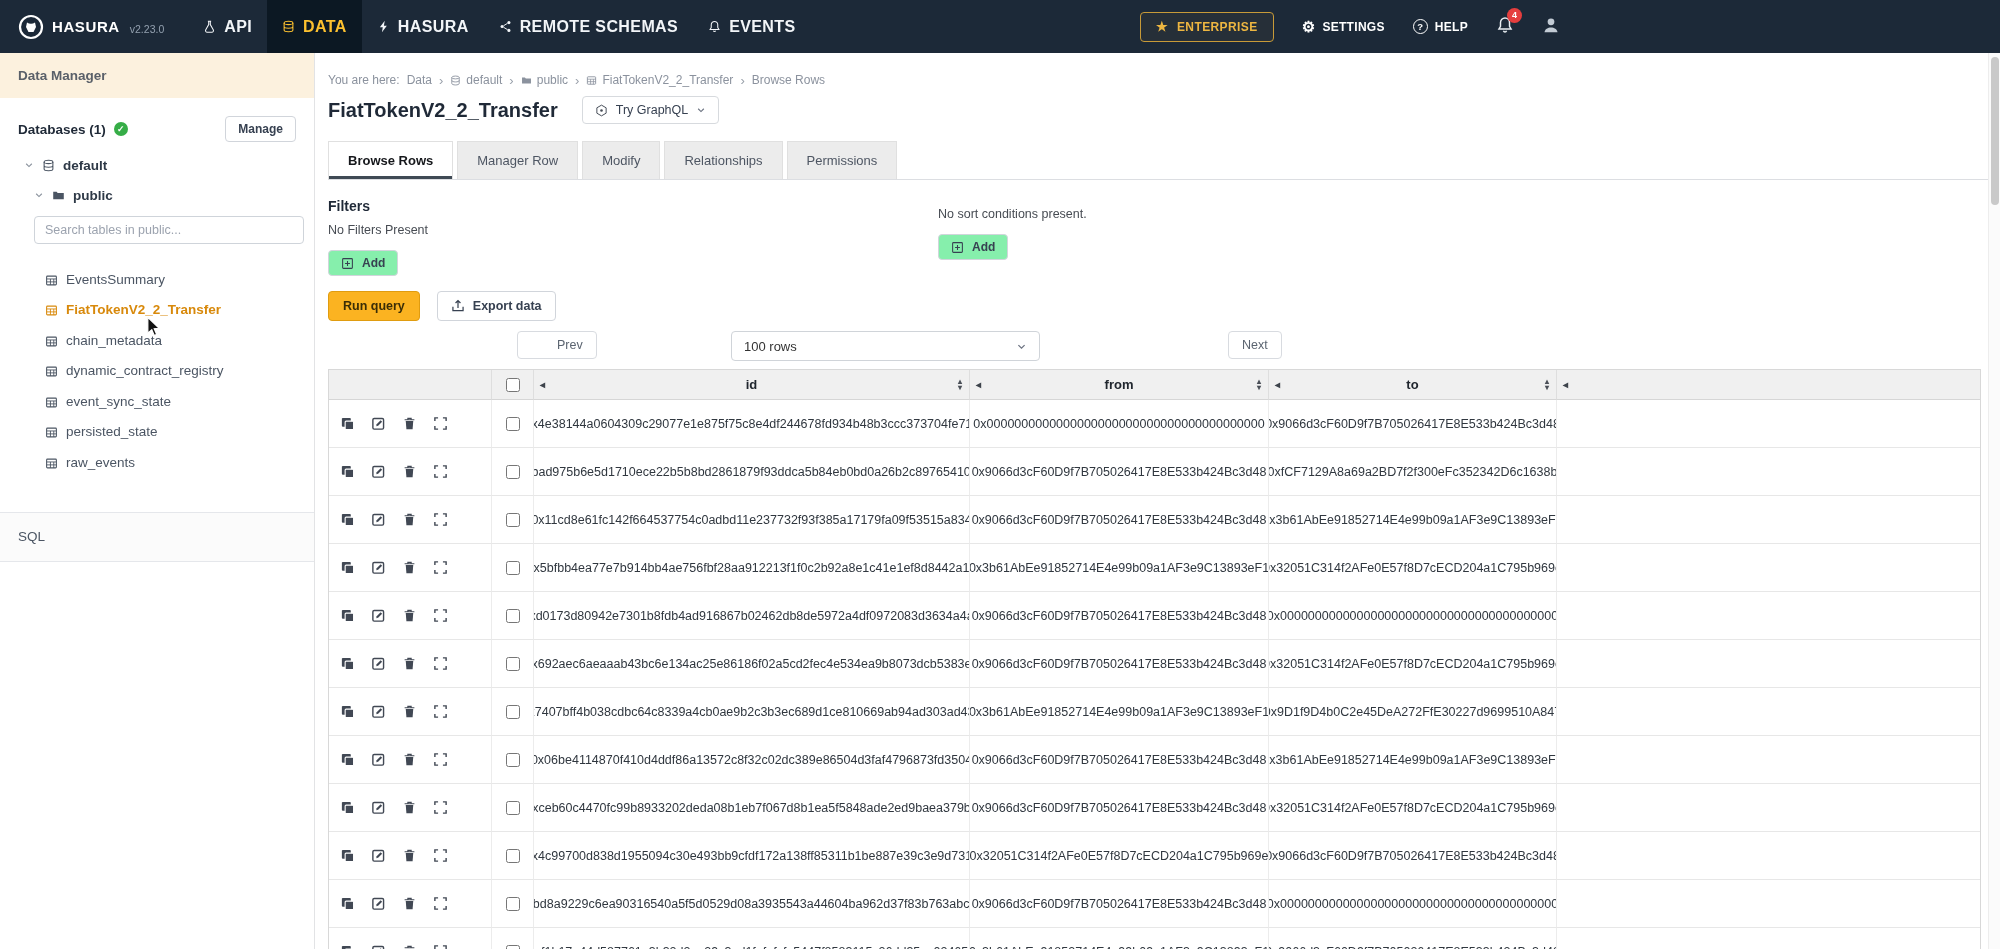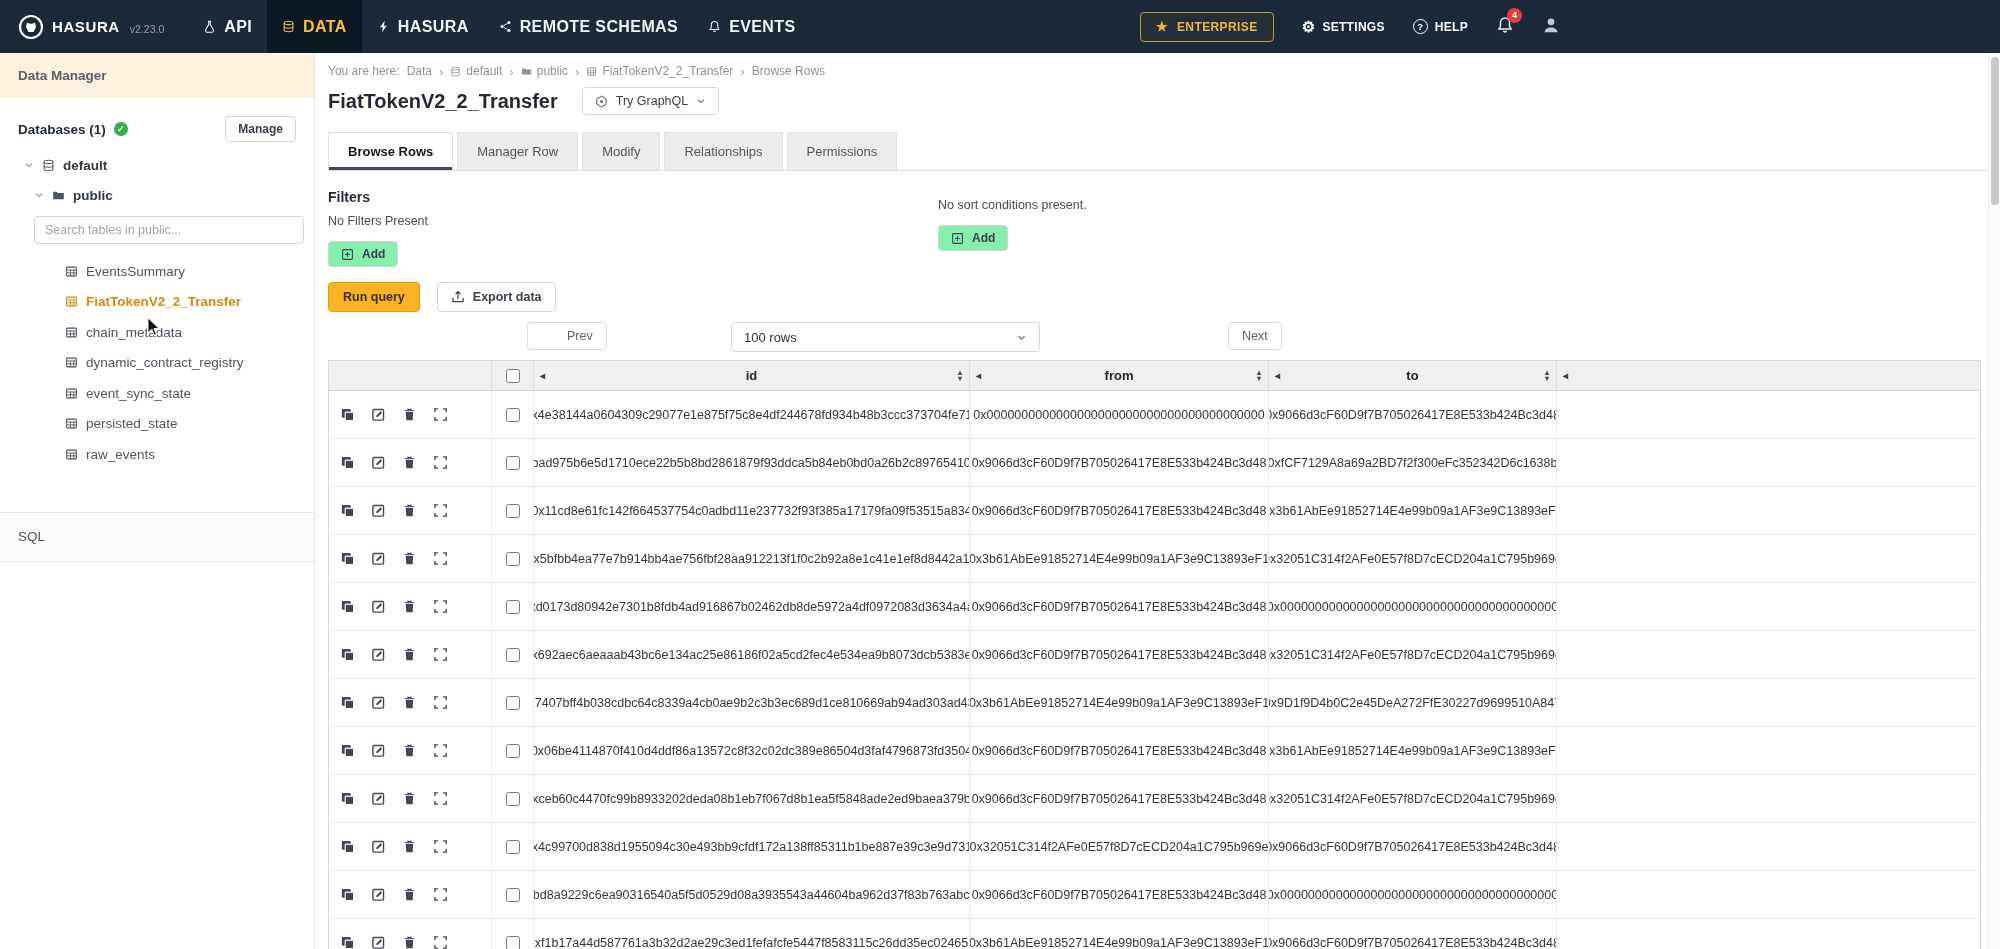--- a/index.html
+++ b/index.html
@@ -52,32 +52,32 @@
                 font-size:12px; font-weight:bold; color:#374151; cursor:pointer; font-family:inherit; }
   .tree-row { display:flex; align-items:center; gap:8px; height:26px; margin-top:10px;
               padding-left:24px; font-size:13.5px; font-weight:bold; color:#2e3947; cursor:pointer; }
   .tree-row.lvl2 { padding-left:34px; margin-top:4px; }
   .tree-chevron { width:10px; height:10px; color:#8b939e; }
   .tree-row .obj-icn { width:13px; height:13px; color:#4b5563; }
   .search-input { display:block; margin:8px 0 0 34px; width:270px; height:28px; border:1px solid #cfd4da;
                   border-radius:4px; padding:0 10px; font-size:12.5px; color:#374151; font-family:inherit; }
   .search-input::placeholder { color:#9ca3af; }
   .table-list { margin-top:12px; }
-  .table-item { display:flex; align-items:center; gap:8px; height:30.5px; padding-left:45px;
-                font-size:13.5px; color:#4b5563; cursor:pointer;margin-left:20px; }
+  .table-item { display:flex; align-items:flex-end; gap:8px; height:30.5px; padding-left:45px;
+                font-size:13.5px; color:#4b5563; cursor:pointer; }
   .table-item .icn { width:13px; height:13px; }
   .table-item.active { color:#d8890b; font-weight:bold; }
   .sql-band { margin-top:42px; height:50px; background:#fbfbfb; border-top:1px solid #e5e7eb;
               border-bottom:1px solid #e5e7eb; display:flex; align-items:center; padding:0 18px;
               font-size:13.5px; color:#4b5563; cursor:pointer; }
 
   
   .main { position:absolute; top:53px; left:315px; right:0; bottom:0; background:#fff;
           overflow:hidden; padding-left:13px; }
-  .breadcrumb { padding-top:11px; display:flex; align-items:center; gap:7px; font-size:12px; color:#8b929e; }
+  .breadcrumb { padding-top:20px; display:flex; align-items:center; gap:7px; font-size:12px; color:#8b929e; }
   .bc-item { display:flex; align-items:center; gap:5px; cursor:pointer; }
   .bc-item .icn { width:11px; height:11px; color:#8b929e; }
   .bc-sep { color:#9aa1ab; font-size:13px; line-height:1; }
   .title-row { margin-top:9px; display:flex; align-items:center; gap:24px; }
   .page-title { font-size:20px; font-weight:bold; color:#1f2937; }
   .graphql-btn { display:flex; align-items:center; gap:8px; border:1px solid #d7dade; background:#fff;
                  border-radius:4px; padding:6px 12px; font-size:12.5px; color:#374151; cursor:pointer;
                  font-family:inherit; }
   .graphql-btn .icn { width:13px; height:13px; color:#444b55; }
   .graphql-btn .chev { width:10px; height:10px; color:#6b7280; }
@@ -96,21 +96,21 @@
   .btn-row { margin-top:15px; display:flex; gap:17px; }
   .run-query { background:#fbb321; border:1px solid #e09c10; border-radius:4px; padding:7px 14px;
                font-size:12.5px; font-weight:bold; color:#3a2d06; cursor:pointer; font-family:inherit; }
   .export-btn { background:#fff; border:1px solid #d1d5db; border-radius:4px; padding:7px 13px;
                 font-size:12.5px; font-weight:bold; color:#374151; display:flex; align-items:center;
                 gap:8px; cursor:pointer; font-family:inherit; }
   .export-btn .icn { width:14px; height:14px; }
   .pager { margin-top:10px; position:relative; height:30px; width:1000px; }
   .pg-btn { position:absolute; top:0; background:#fff; border:1px solid #d8dbe0; border-radius:4px;
             padding:6px 13px; font-size:12.5px; color:#5b6470; cursor:pointer; font-family:inherit; }
-  .pg-prev { left:199px;padding-left:39px; }
+  .pg-prev { left:189px;padding-left:39px; }
   .pg-next { left:900px; }
   .pg-select { position:absolute; top:0; left:403px; width:309px; height:30px; border:1px solid #d0d4d9;
                border-radius:4px; background:#fff; display:flex; align-items:center; padding:0 12px;
                font-size:13px; color:#333; cursor:pointer; }
   .pg-select .chev { margin-left:auto; width:11px; height:11px; color:#6b7280; }
 
   
   .grid { margin-top:8px; display:grid; grid-template-columns:163px 42px 436px 299px 288px 1fr;
           width:1653px; border:1px solid #d8d8d8; background:#fff; }
   .hcell { background:#f0f0f0; height:30px; border-bottom:1px solid #d6d6d6; border-right:1px solid #dedede;

